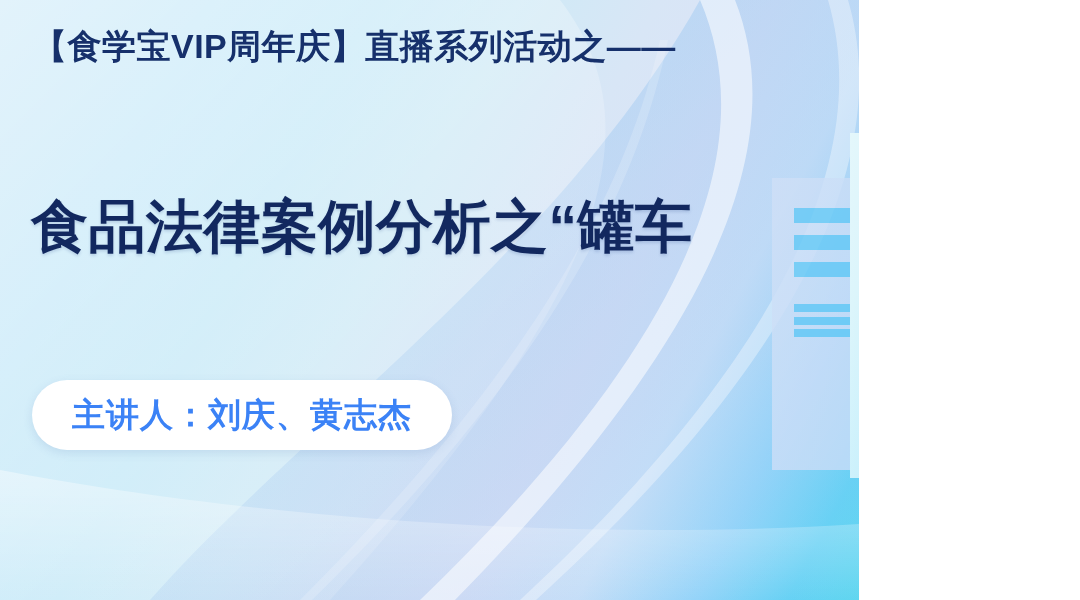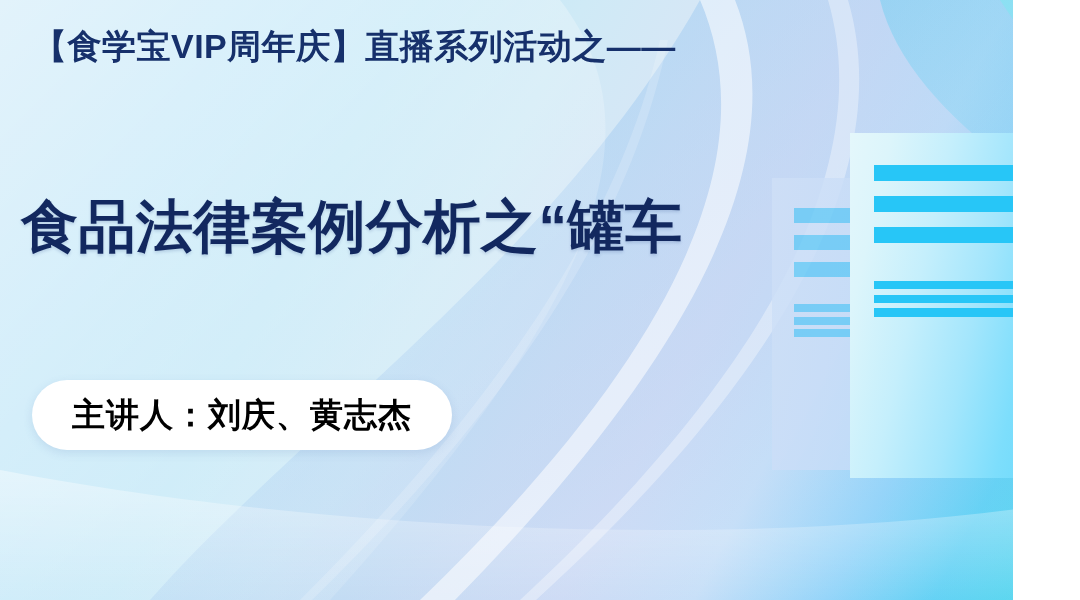--- a/index.html
+++ b/index.html
@@ -1,21 +1,21 @@
 <!DOCTYPE html>
 <html><head>
 <meta charset="utf-8">
 <style>
   * { margin:0; padding:0; box-sizing:border-box; }
   html, body { width:1080px; height:600px; overflow:hidden; background:#ffffff; }
   body { font-family:"Liberation Sans","DejaVu Sans",sans-serif; }
 
   .banner {
     position:relative;
-    width:1013px; height:600px;
+    width:859px; height:600px;
     overflow:hidden;
     background:
       linear-gradient(118deg,
         #bfe4f7 0%,
         #bfe6f8 18%,
         #c3e8f7 32%,
         #cfeaf6 44%,
         #d8e6f6 56%,
         #dbe3f7 66%,
         #cfe6fa 76%,
@@ -66,21 +66,21 @@
     font-size:34px;
     font-weight:700;
     letter-spacing:.5px;
     color:#16306b;
     white-space:nowrap;
     line-height:1.2;
   }
 
   .main-title {
     position:absolute;
-    left:21px; top:190px;
+    left:31px; top:190px;
     font-size:57px;
     font-weight:700;
     color:#12285f;
     line-height:1.29;
     letter-spacing:.5px;
     white-space:nowrap;
     text-shadow:0 2px 3px rgba(40,70,140,.18);
   }
   .main-title .tline { display:block; }
 
@@ -90,21 +90,21 @@
     height:70px;
     padding:0 40px;
     display:flex; align-items:center;
     background:#ffffff;
     border-radius:36px;
     box-shadow:0 3px 10px rgba(80,120,180,.16);
   }
   .speaker-pill .ptext {
     font-size:33px;
     font-weight:700;
-    color:#000000;
+    color:#3b82f6;
     letter-spacing:1px;
     white-space:nowrap;
   }
 </style>
 </head>
 <body>
 
 <div class="banner">
 
   <div class="bg-layer">

